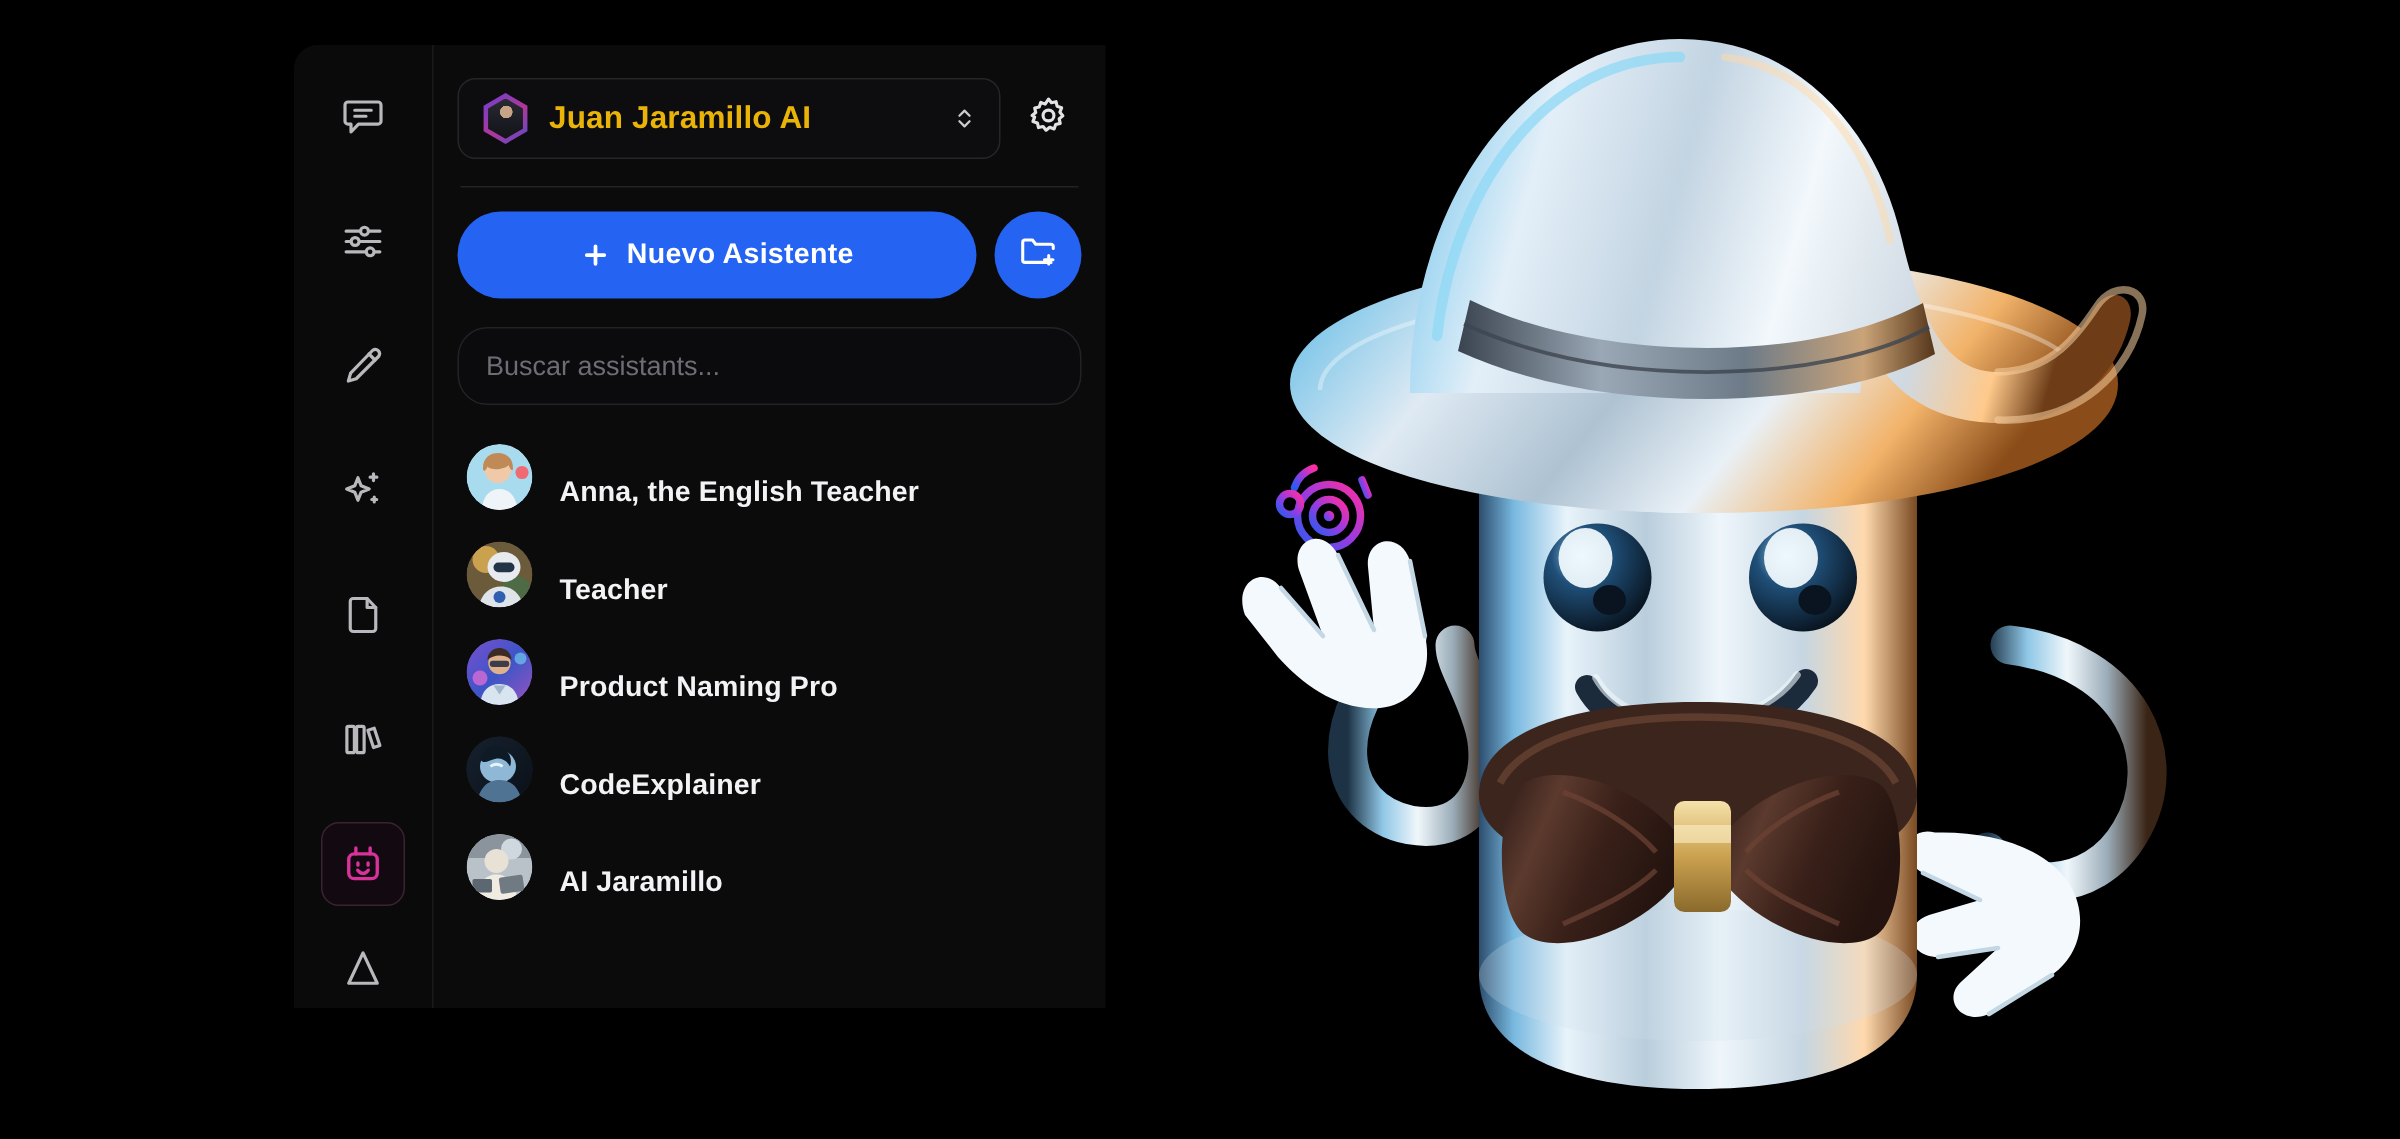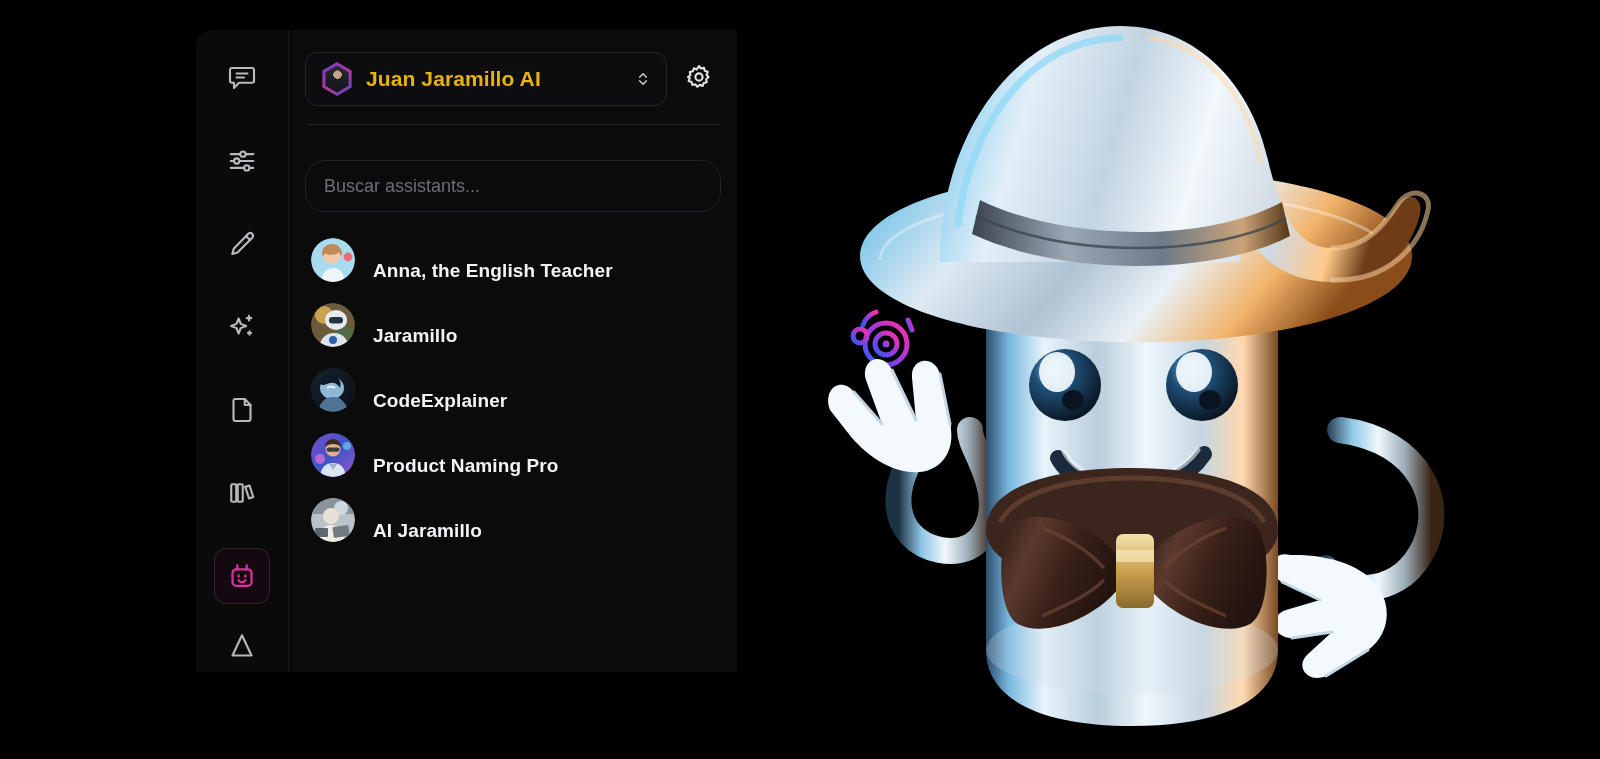--- a/index.html
+++ b/index.html
@@ -304,20 +304,38 @@
             <svg width="28" height="28" viewBox="0 0 24 24" fill="none" stroke="currentColor" stroke-width="1.8" stroke-linecap="round" stroke-linejoin="round">
               <circle cx="12" cy="12" r="3.1"></circle>
               <path d="M12 2.6l1.7 2.1 2.6-.6.6 2.6 2.6.9-1 2.5 1.7 2.1-2.1 1.7.6 2.6-2.6.6-.9 2.6-2.5-1-2.1 1.7-1.7-2.1-2.6.6-.6-2.6-2.6-.9 1-2.5L2.6 12l2.1-1.7-.6-2.6 2.6-.6.9-2.6 2.5 1z"></path>
             </svg>
           </span>
         </div>
       </div>
 
       <div class="divider"></div>
 
+      <div class="new-row">
+        <button class="btn-new">
+          <span class="plus-ico">
+            <svg width="20" height="20" viewBox="0 0 24 24" fill="none" stroke="currentColor" stroke-width="3" stroke-linecap="round">
+              <path d="M12 5v14M5 12h14"></path>
+            </svg>
+          </span>
+          <span>Nuevo Asistente</span>
+        </button>
+        <div class="btn-folder">
+          <span>
+            <svg width="26" height="26" viewBox="0 0 24 24" fill="none" stroke="currentColor" stroke-width="1.9" stroke-linecap="round" stroke-linejoin="round">
+              <path d="M20 18.4H4a1.4 1.4 0 0 1-1.4-1.4V6a1.4 1.4 0 0 1 1.4-1.4h4.6l2 2.6H20A1.4 1.4 0 0 1 21.4 8.6v1.2"></path>
+              <path d="M18.6 14.2v5.2M16 16.8h5.2"></path>
+            </svg>
+          </span>
+        </div>
+      </div>
 
       <div class="search-wrap">
         <input class="search-input" type="text" placeholder="Buscar assistants..." style="">
       </div>
 
       <div class="list">
 
         <div class="list-item">
           <span class="thumb">
             <svg viewBox="0 0 44 44">
@@ -350,45 +368,21 @@
                 <rect width="44" height="44" fill="#6b5b3a"></rect>
                 <circle cx="13" cy="12" r="9" fill="#caa14f"></circle>
                 <circle cx="33" cy="33" r="10" fill="#4f6b46"></circle>
                 <ellipse cx="25" cy="17" rx="11" ry="10" fill="#e7eaee"></ellipse>
                 <rect x="18" y="14" width="14" height="6.5" rx="3.2" fill="#243447"></rect>
                 <path d="M8 44c2-10 8-14 15-14s13 4 15 14z" fill="#dfe4ea"></path>
                 <circle cx="22" cy="37" r="4" fill="#2f5fae"></circle>
               </g>
             </svg>
           </span>
-          <span class="item-label">Jaramillo</span>
-        </div>
-
-        <div class="list-item">
-          <span class="thumb">
-            <svg viewBox="0 0 44 44">
-              <defs>
-                <clipPath id="c3">
-                    <circle cx="22" cy="22" r="22"></circle>
-                  </clipPath>
-                <linearGradient id="g3" x1="0" y1="0" x2="1" y2="1">
-                  <stop offset="0" stop-color="#16212e"></stop>
-                    <stop offset="1" stop-color="#0a1018"></stop>
-                </linearGradient>
-              </defs>
-              <g clip-path="url(#c3)">
-                <rect width="44" height="44" fill="url(#g3)"></rect>
-                <ellipse cx="21" cy="20" rx="12" ry="11" fill="#8fb8d6"></ellipse>
-                <path d="M9 15c3-7 9-10 14-8s8 8 6 13c-2-4-6-6-10-5s-8 4-10 0z" fill="#0e1a26"></path>
-                <path d="M7 44c2-11 8-15 15-15s13 4 15 15z" fill="#4f7392"></path>
-                <path d="M16 20c2-2 6-2 8 0" stroke="#e8f3fb" stroke-width="2" fill="none"></path>
-              </g>
-            </svg>
-          </span>
-          <span class="item-label">CodeExplainer</span>
+          <span class="item-label">Teacher</span>
         </div>
 
         <div class="list-item">
           <span class="thumb">
             <svg viewBox="0 0 44 44">
               <defs>
                 <clipPath id="c4">
                     <circle cx="22" cy="22" r="22"></circle>
                   </clipPath>
                 <linearGradient id="g4" x1="0" y1="0" x2="1" y2="1">
@@ -409,20 +403,44 @@
               </g>
             </svg>
           </span>
           <span class="item-label">Product Naming Pro</span>
         </div>
 
         <div class="list-item">
           <span class="thumb">
             <svg viewBox="0 0 44 44">
               <defs>
+                <clipPath id="c3">
+                    <circle cx="22" cy="22" r="22"></circle>
+                  </clipPath>
+                <linearGradient id="g3" x1="0" y1="0" x2="1" y2="1">
+                  <stop offset="0" stop-color="#16212e"></stop>
+                    <stop offset="1" stop-color="#0a1018"></stop>
+                </linearGradient>
+              </defs>
+              <g clip-path="url(#c3)">
+                <rect width="44" height="44" fill="url(#g3)"></rect>
+                <ellipse cx="21" cy="20" rx="12" ry="11" fill="#8fb8d6"></ellipse>
+                <path d="M9 15c3-7 9-10 14-8s8 8 6 13c-2-4-6-6-10-5s-8 4-10 0z" fill="#0e1a26"></path>
+                <path d="M7 44c2-11 8-15 15-15s13 4 15 15z" fill="#4f7392"></path>
+                <path d="M16 20c2-2 6-2 8 0" stroke="#e8f3fb" stroke-width="2" fill="none"></path>
+              </g>
+            </svg>
+          </span>
+          <span class="item-label">CodeExplainer</span>
+        </div>
+
+        <div class="list-item">
+          <span class="thumb">
+            <svg viewBox="0 0 44 44">
+              <defs>
                   <clipPath id="c5">
                     <circle cx="22" cy="22" r="22"></circle>
                   </clipPath>
                 </defs>
               <g clip-path="url(#c5)">
                 <rect width="44" height="44" fill="#b9c2c9"></rect>
                 <rect y="0" width="44" height="16" fill="#8b949c"></rect>
                 <circle cx="30" cy="10" r="7" fill="#cfd8de"></circle>
                 <ellipse cx="20" cy="18" rx="8" ry="8" fill="#e8e2d6"></ellipse>
                 <path d="M6 44c2-12 7-17 14-17s12 5 14 17z" fill="#f0ece2"></path>

